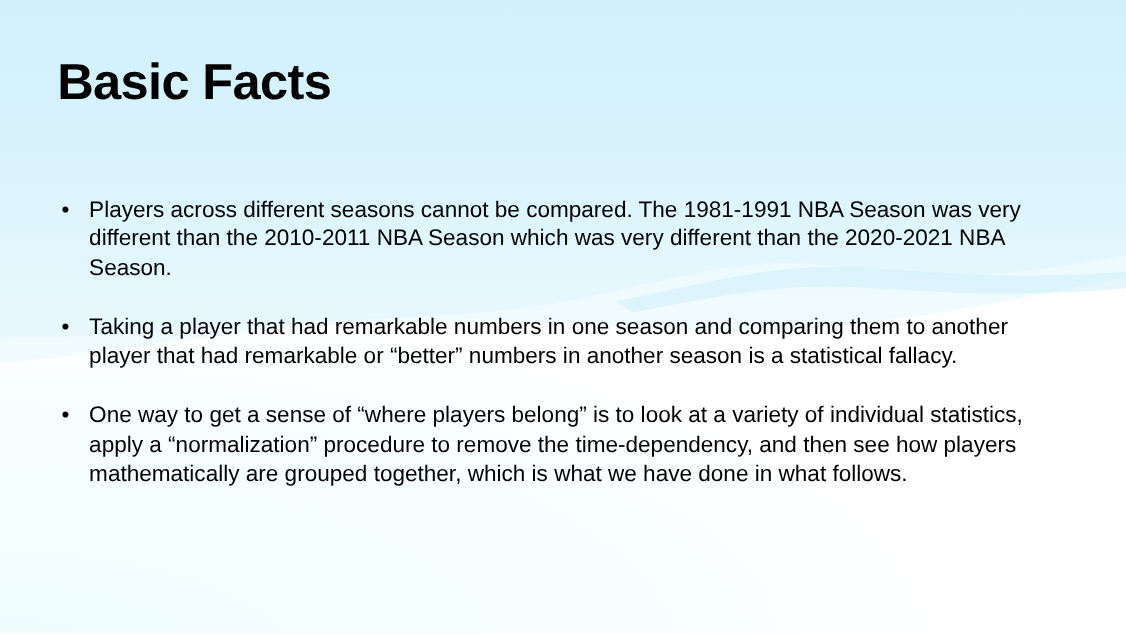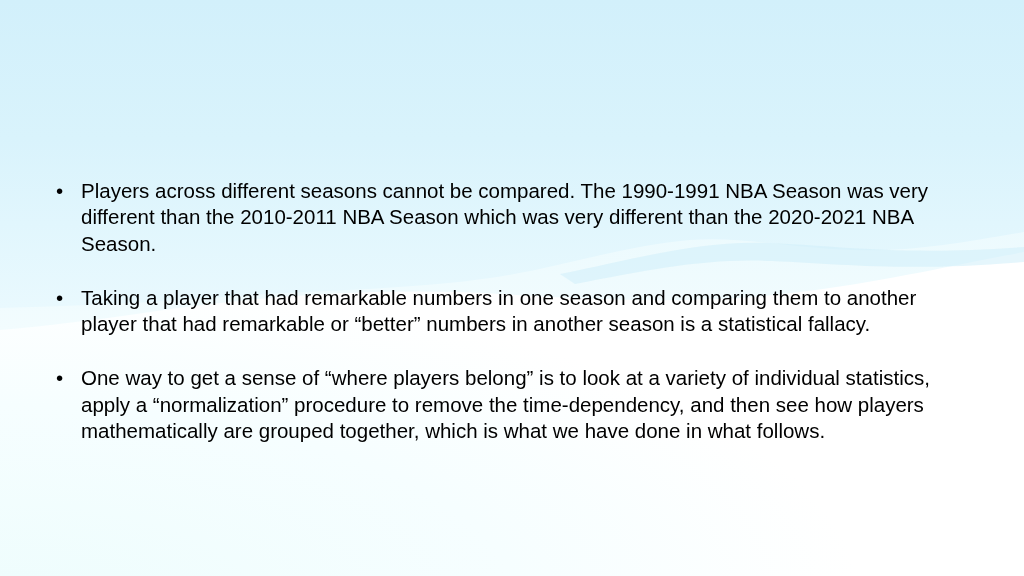--- a/index.html
+++ b/index.html
@@ -147,26 +147,27 @@
                C 640,258 700,240 770,243
                C 840,246 905,256 1024,247
                L1024,262
                C 910,272 840,264 772,261
                C 706,258 648,270 575,284 Z" fill="#cfeffa" opacity="0.55"></path>
     </svg>
   </div>
 
   <div id="content">
 
+    <h1 class="slide-title">Basic Facts</h1>
 
     <ul class="bullet-list">
 
       <li class="bullet-item">
         <span class="bullet-marker">•</span>
-        <span class="bullet-text">Players across different seasons cannot be compared. The 1990-1991 NBA Season was very different than the 2010-2011 NBA Season which was very different than the 2020-2021 NBA Season.</span>
+        <span class="bullet-text">Players across different seasons cannot be compared. The 1981-1991 NBA Season was very different than the 2010-2011 NBA Season which was very different than the 2020-2021 NBA Season.</span>
       </li>
 
       <li class="bullet-item">
         <span class="bullet-marker">•</span>
         <span class="bullet-text">Taking a player that had remarkable numbers in one season and comparing them to another player that had remarkable or “better” numbers in another season is a statistical fallacy.</span>
       </li>
 
       <li class="bullet-item">
         <span class="bullet-marker">•</span>
         <span class="bullet-text">One way to get a sense of “where players belong” is to look at a variety of individual statistics, apply a “normalization” procedure to remove the time-dependency, and then see how players mathematically are grouped together, which is what we have done in what follows.</span>

